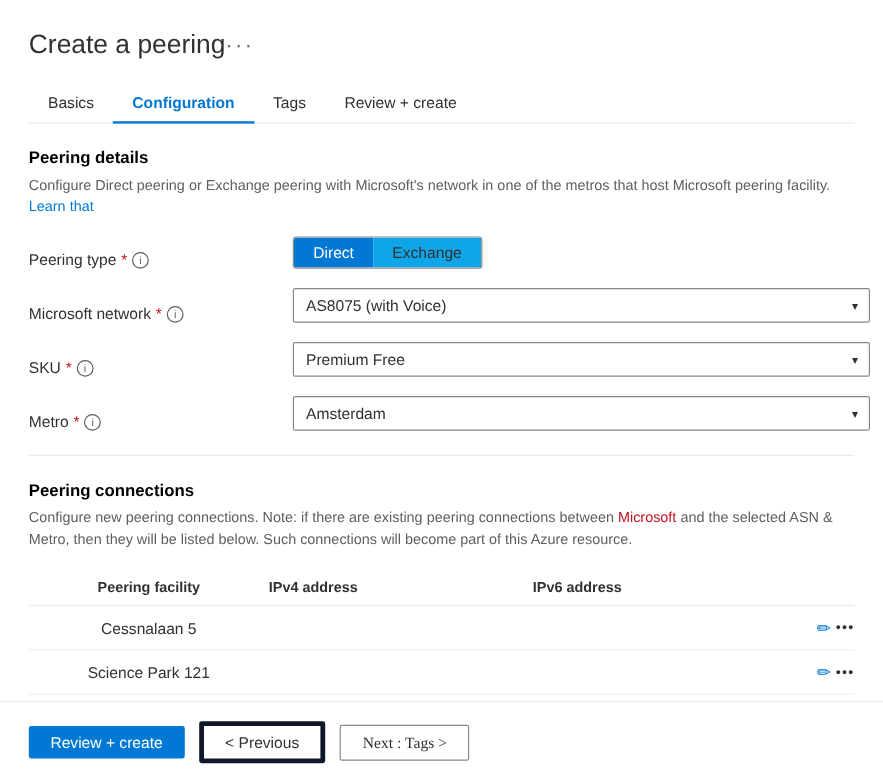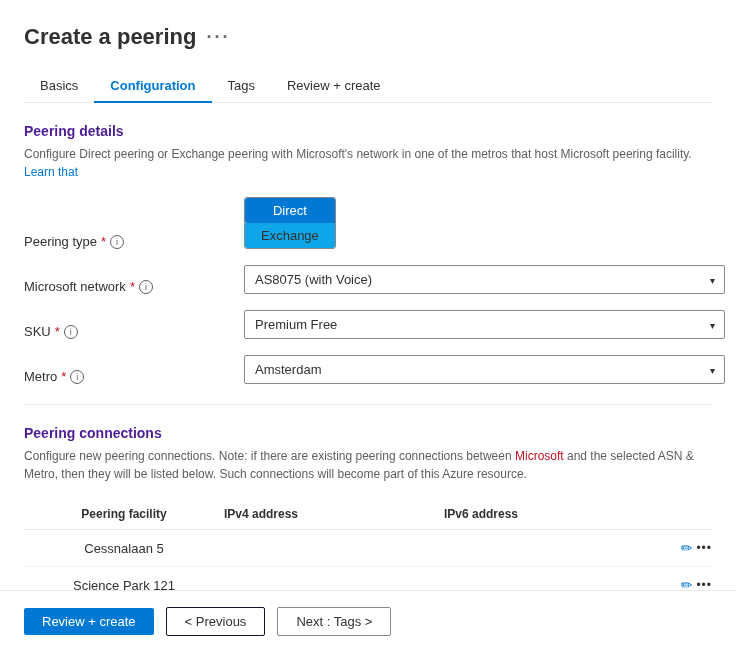--- a/index.html
+++ b/index.html
@@ -11,26 +11,25 @@
       width: 736px;
       min-height: 652px;
     }
 
     .page-container {
       padding: 24px 24px 0 24px;
     }
 
     .page-title {
       font-size: 22px;
-      font-weight: 700;
+      font-weight: 400;
       color: #323130;
       margin-bottom: 20px;
       display: flex;
       align-items: center;
-      gap: 10px;
     }
 
     .page-title-ellipsis {
       font-size: 18px;
       color: #666;
       letter-spacing: 2px;
     }
 
     
     .tabs {
@@ -52,21 +51,21 @@
     .tab.active {
       font-weight: 600;
       color: #0078d4;
       border-bottom: 2px solid #0078d4;
     }
 
     
     .section-title {
       font-size: 14px;
       font-weight: 600;
-      color: #4c1d95;
+      color: #000000;
       margin-bottom: 6px;
     }
 
     .section-description {
       font-size: 12px;
       color: #605e5c;
       margin-bottom: 16px;
       line-height: 1.5;
     }
 
@@ -113,21 +112,20 @@
       flex: 1;
     }
 
     
     .toggle-group {
       display: flex;
       border: 1px solid #8a8886;
       border-radius: 3px;
       overflow: hidden;
       width: fit-content;
-      flex-direction: column;
     }
 
     .toggle-btn {
       padding: 5px 16px;
       font-size: 13px;
       cursor: pointer;
       background: #0ea5e9;
       color: #323130;
       border: none;
       outline: none;
@@ -257,37 +255,37 @@
       padding: 6px 18px;
       font-size: 13px;
       cursor: pointer;
       border-radius: 2px;
       font-family: inherit;
     }
 
     .btn-secondary {
       background: #fff;
       color: #323130;
-      border: 1px solid #0f172a;
+      border: 4px solid #0f172a;
       padding: 6px 18px;
       font-size: 13px;
       cursor: pointer;
       border-radius: 2px;
       font-family: inherit;
     }
 
     .btn-default {
       background: #fff;
       color: #323130;
       border: 1px solid #8a8886;
       padding: 6px 18px;
       font-size: 13px;
       cursor: pointer;
       border-radius: 2px;
-      font-family: Liberation Sans, sans-serif;
+      font-family: Liberation Serif, serif;
     }
 
     .content-area {
       padding-bottom: 80px;
     }
 
     .divider {
       border: none;
       border-top: 1px solid #edebe9;
       margin: 20px 0;

